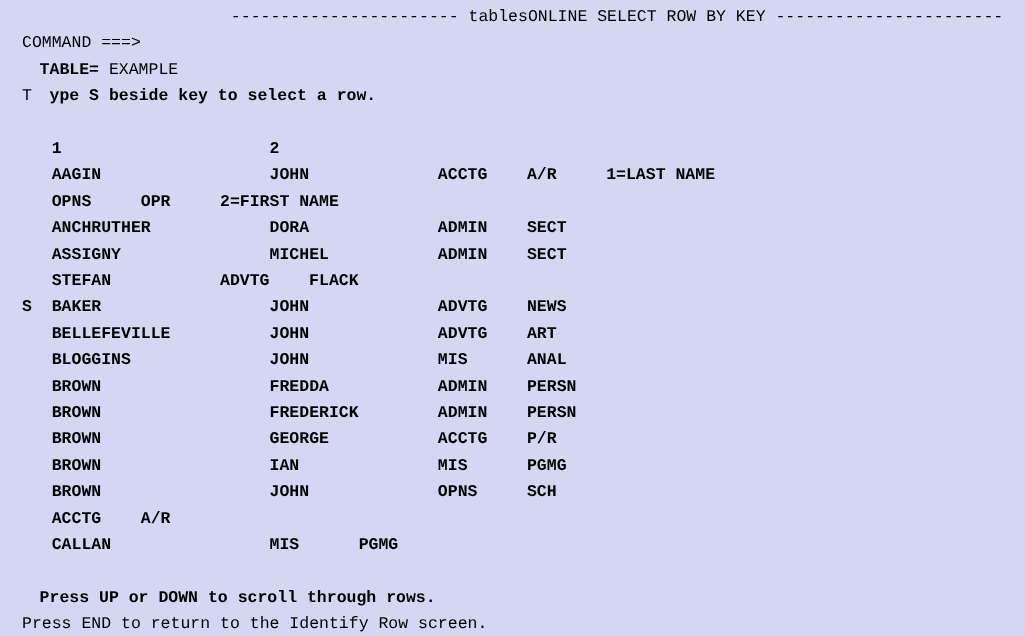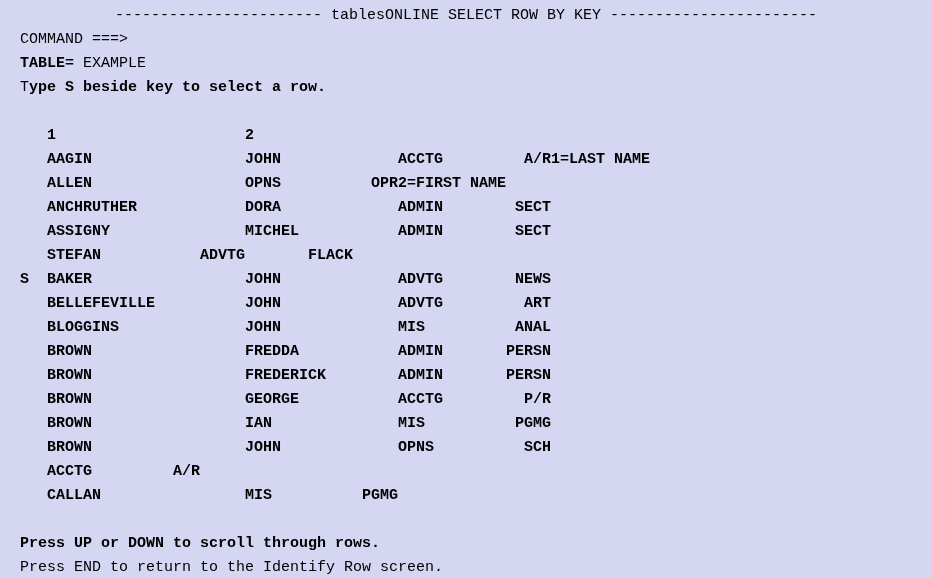--- a/index.html
+++ b/index.html
@@ -11,36 +11,37 @@
       line-height: 1.6;
       color: #000000;
       width: 932px;
       box-sizing: border-box;
     }
     .line {
       white-space: pre;
     }
     .bold {
       font-weight: bold;
+      margin-left: 16px;
     }
     .row {
       display: flex;
       white-space: pre;
       font-weight: bold;
     }
     .col-sel { width: 3ch; }
     .col-1   { width: 22ch; }
     .col-2   { width: 17ch; }
     .col-3   { width: 9ch; }
-    .col-4   { width: 8ch; text-align: right; }
+    .col-4   { width: 8ch; }
     .col-5   { flex: 1; }
     .hdr-row { font-weight: bold; }
     .title-line {
       white-space: pre;
-      text-align: center;
+      text-align: right;
     }
   </style>
 </head>
 <body>
 
 <div class="title-line"><span>-----------------------</span><span> tablesONLINE SELECT ROW BY KEY </span><span>-----------------------</span></div>
 
 <div class="line"><span>COMMAND ===&gt;</span><span></span></div>
 
 <div class="line"><span class="bold">TABLE=</span><span> EXAMPLE</span></div>
@@ -52,21 +53,21 @@
 <div class="row hdr-row">
   <span class="col-sel">   </span>
   <span class="col-1">1</span>
   <span class="col-2">2</span>
   <span class="col-3"></span>
   <span class="col-4"></span>
 </div>
 
 <div id="rows-container">
     <div class="row"><span class="col-sel">   </span><span class="col-1">AAGIN</span><span class="col-2">JOHN</span><span class="col-3">ACCTG</span><span class="col-4">A/R</span><span class="col-5">1=LAST NAME</span></div>
-    <div class="row"><span class="col-sel">   </span><span class="col-1">ALLEN</span><span class="col-3">OPNS</span><span class="col-4">OPR</span><span class="col-5">2=FIRST NAME</span></div>
+    <div class="row"><span class="col-sel">   </span><span class="col-3">OPNS</span><span class="col-4">OPR</span><span class="col-5">2=FIRST NAME</span></div>
     <div class="row"><span class="col-sel">   </span><span class="col-1">ANCHRUTHER</span><span class="col-2">DORA</span><span class="col-3">ADMIN</span><span class="col-4">SECT</span><span class="col-5"></span></div>
     <div class="row"><span class="col-sel">   </span><span class="col-1">ASSIGNY</span><span class="col-2">MICHEL</span><span class="col-3">ADMIN</span><span class="col-4">SECT</span><span class="col-5"></span></div>
     <div class="row"><span class="col-sel">   </span><span class="col-2">STEFAN</span><span class="col-3">ADVTG</span><span class="col-4">FLACK</span><span class="col-5"></span></div>
     <div class="row"><span class="col-sel">S  </span><span class="col-1">BAKER</span><span class="col-2">JOHN</span><span class="col-3">ADVTG</span><span class="col-4">NEWS</span><span class="col-5"></span></div>
     <div class="row"><span class="col-sel">   </span><span class="col-1">BELLEFEVILLE</span><span class="col-2">JOHN</span><span class="col-3">ADVTG</span><span class="col-4">ART</span><span class="col-5"></span></div>
     <div class="row"><span class="col-sel">   </span><span class="col-1">BLOGGINS</span><span class="col-2">JOHN</span><span class="col-3">MIS</span><span class="col-4">ANAL</span><span class="col-5"></span></div>
     <div class="row"><span class="col-sel">   </span><span class="col-1">BROWN</span><span class="col-2">FREDDA</span><span class="col-3">ADMIN</span><span class="col-4">PERSN</span><span class="col-5"></span></div>
     <div class="row"><span class="col-sel">   </span><span class="col-1">BROWN</span><span class="col-2">FREDERICK</span><span class="col-3">ADMIN</span><span class="col-4">PERSN</span><span class="col-5"></span></div>
     <div class="row"><span class="col-sel">   </span><span class="col-1">BROWN</span><span class="col-2">GEORGE</span><span class="col-3">ACCTG</span><span class="col-4">P/R</span><span class="col-5"></span></div>
     <div class="row"><span class="col-sel">   </span><span class="col-1">BROWN</span><span class="col-2">IAN</span><span class="col-3">MIS</span><span class="col-4">PGMG</span><span class="col-5"></span></div>

